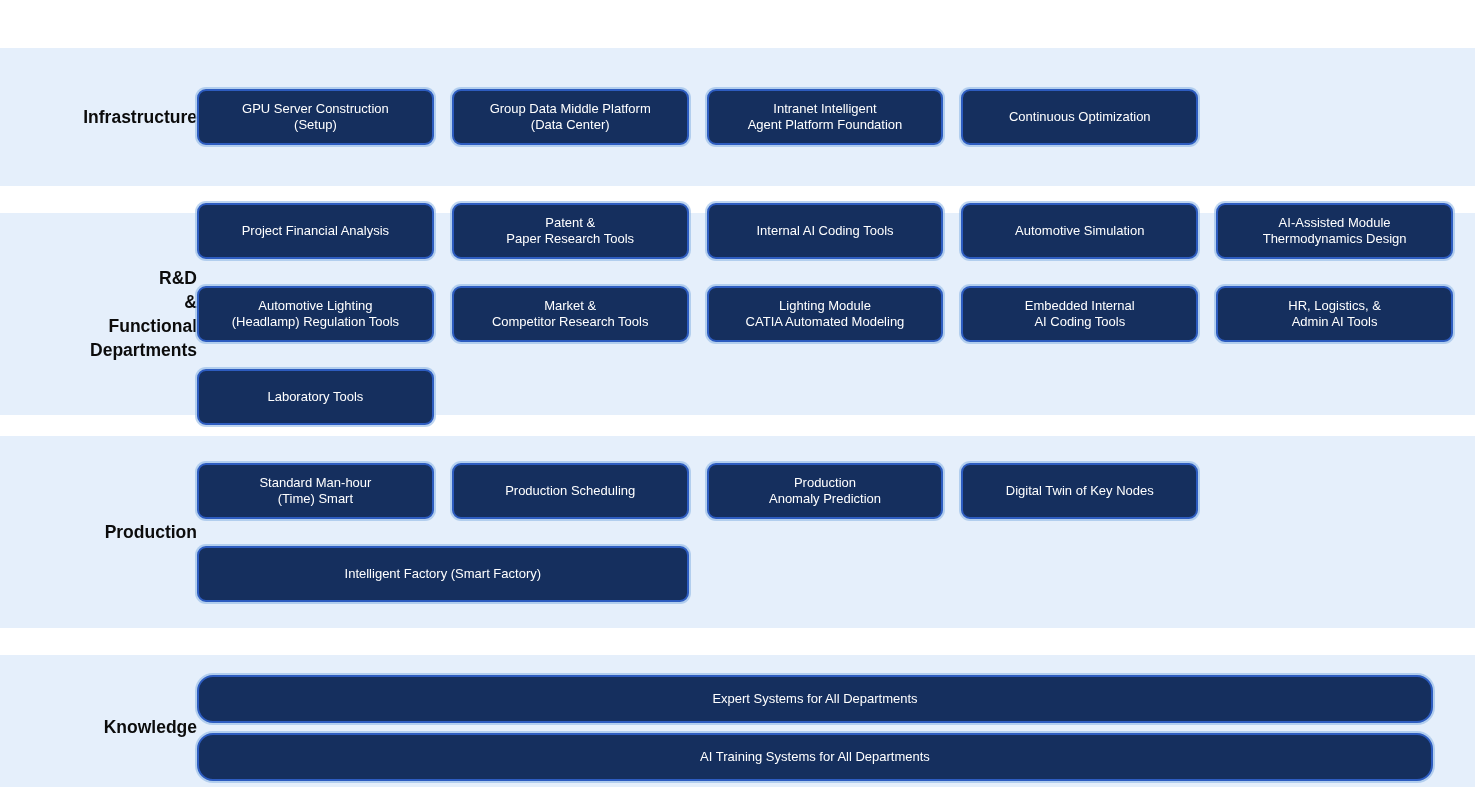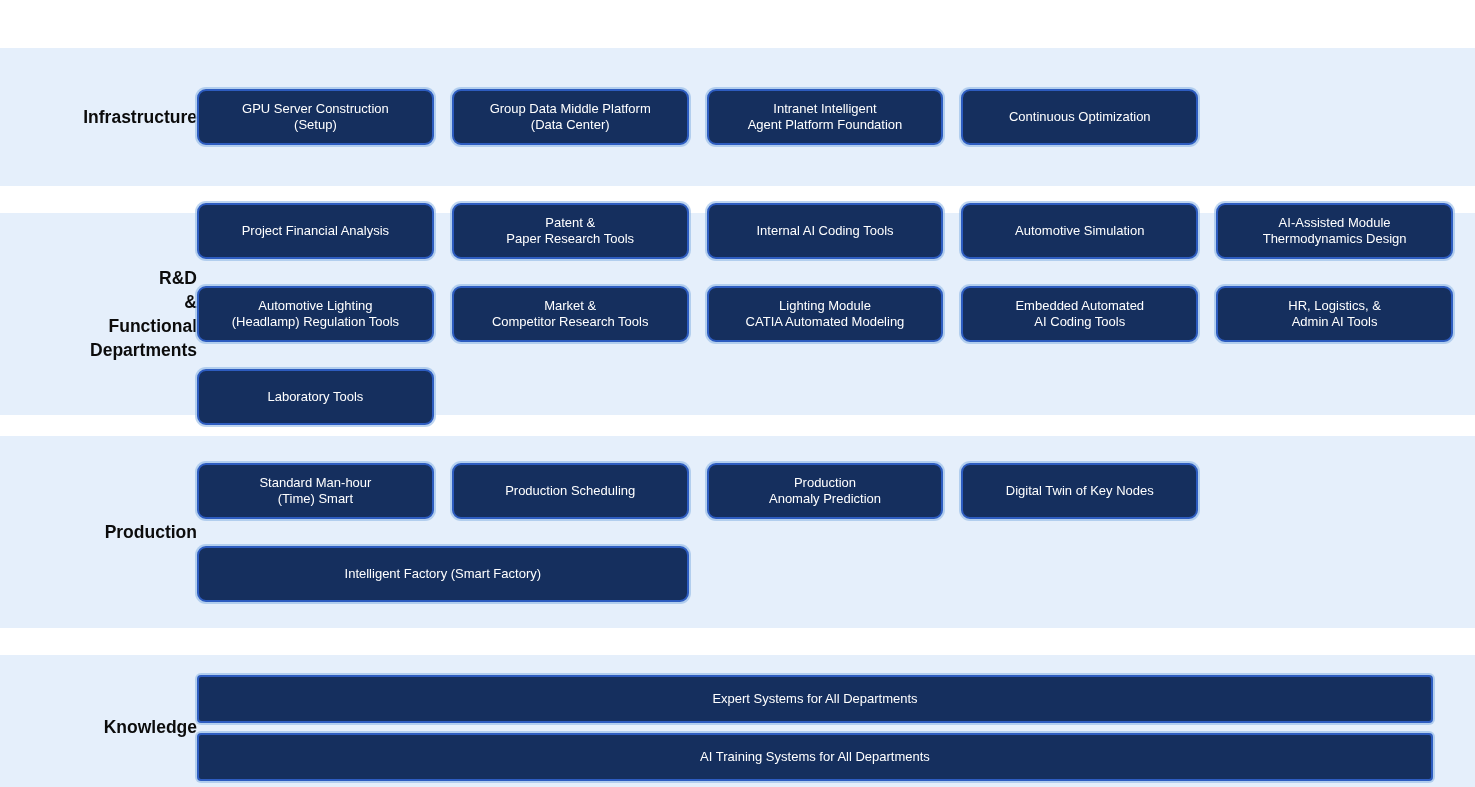--- a/index.html
+++ b/index.html
@@ -60,21 +60,21 @@
     white-space: pre-line;
     display: flex;
     align-items: center;
     justify-content: center;
     padding: 2px 4px;
   }
   .node.span2 { grid-column: span 2; }
   .node.pill {
     grid-column: 1 / -1;
     height: 48px;
-    border-radius: 4px;
+    border-radius: 16px;
     margin-right: 20px;
   }
 </style>
 </head>
 <body>
 
 <div class="canvas">
 
   <section class="band band-infra">
     <div class="band-label">Infrastructure</div>
@@ -101,21 +101,21 @@
       <div class="node">Internal AI Coding Tools</div>
       <div class="node">Automotive Simulation</div>
       <div class="node">AI-Assisted Module
 Thermodynamics Design</div>
       <div class="node">Automotive Lighting
 (Headlamp) Regulation Tools</div>
       <div class="node">Market &amp;
 Competitor Research Tools</div>
       <div class="node">Lighting Module
 CATIA Automated Modeling</div>
-      <div class="node">Embedded Automated
+      <div class="node">Embedded Internal
 AI Coding Tools</div>
       <div class="node">HR, Logistics, &amp;
 Admin AI Tools</div>
       <div class="node">Laboratory Tools</div>
     </div>
   </section>
 
   <section class="band band-prod">
     <div class="band-label">Production</div>
     <div class="band-grid">

